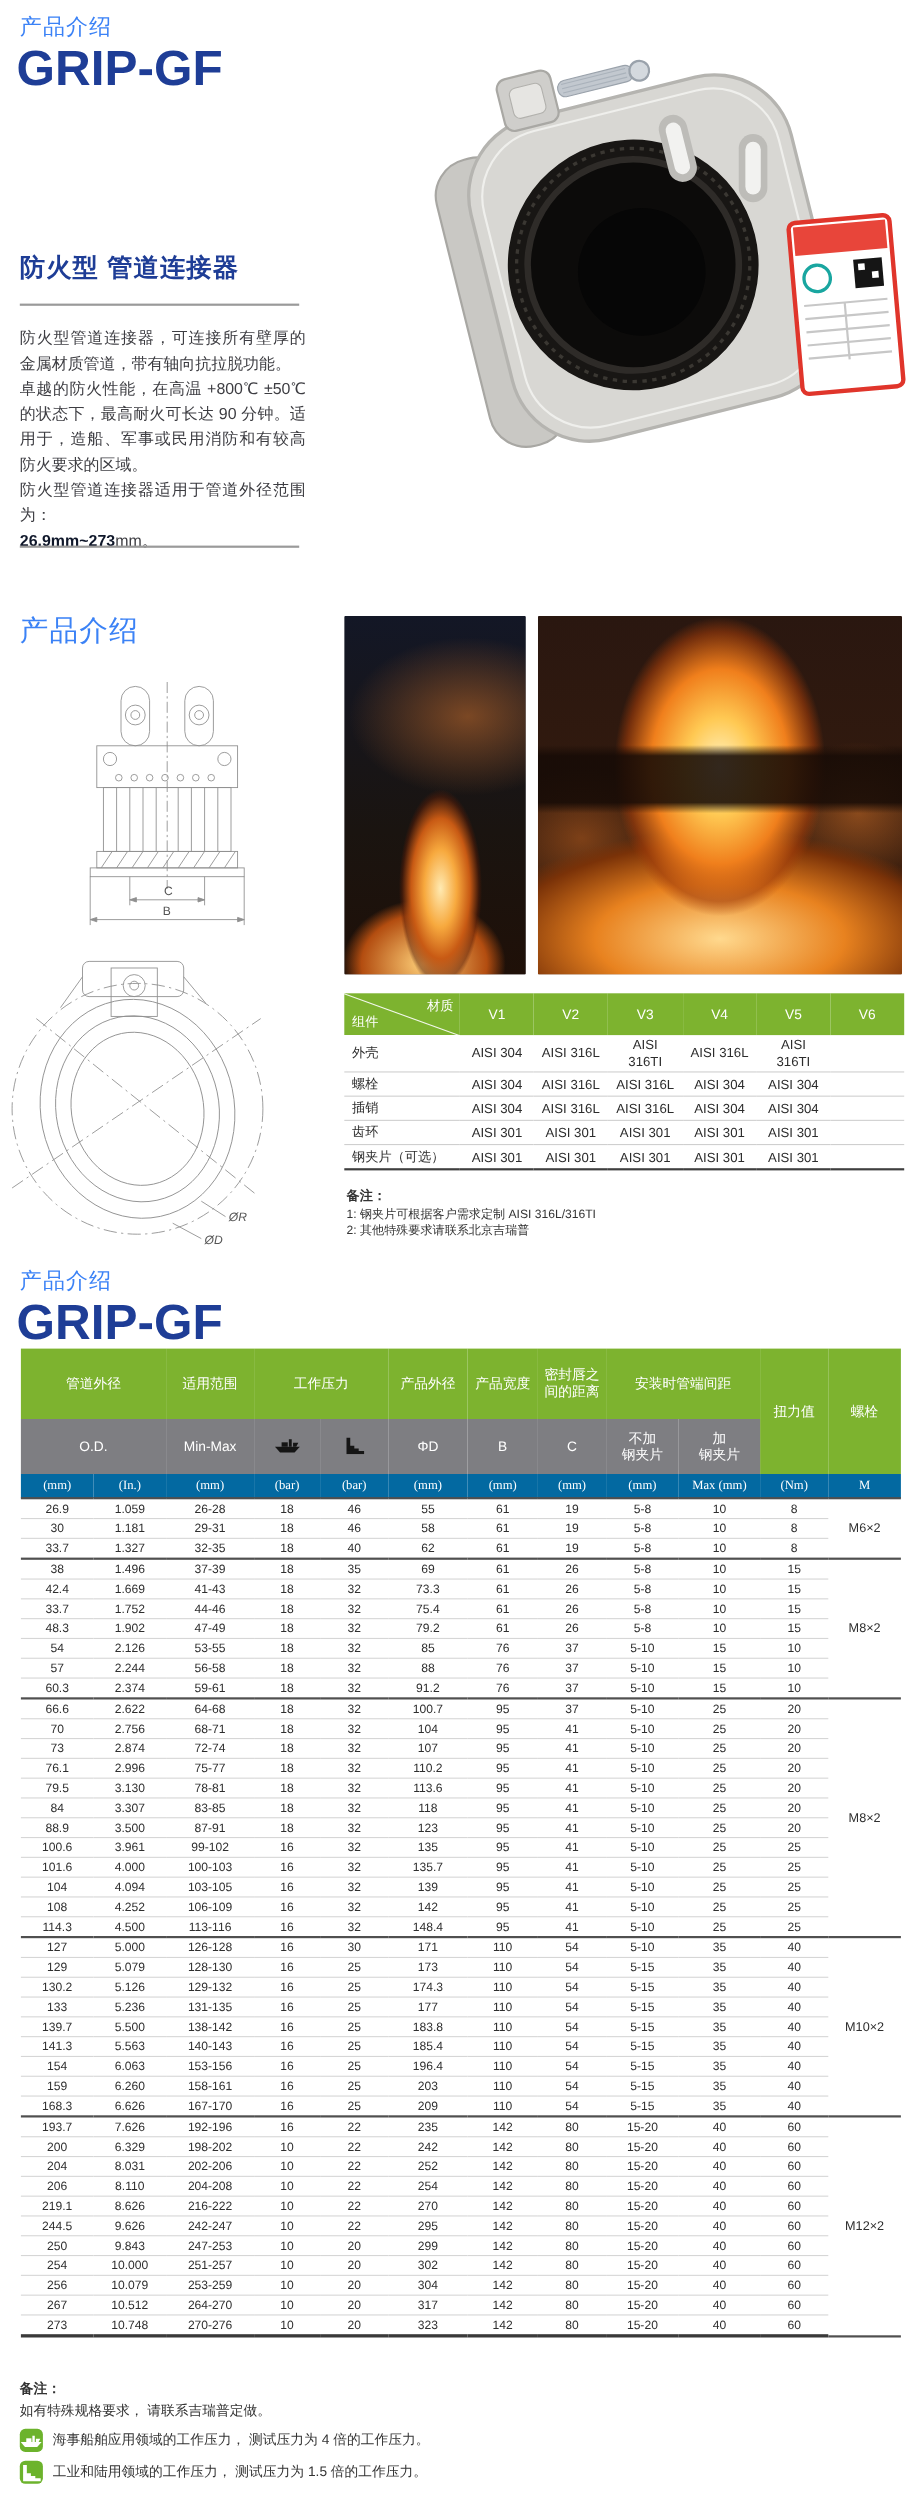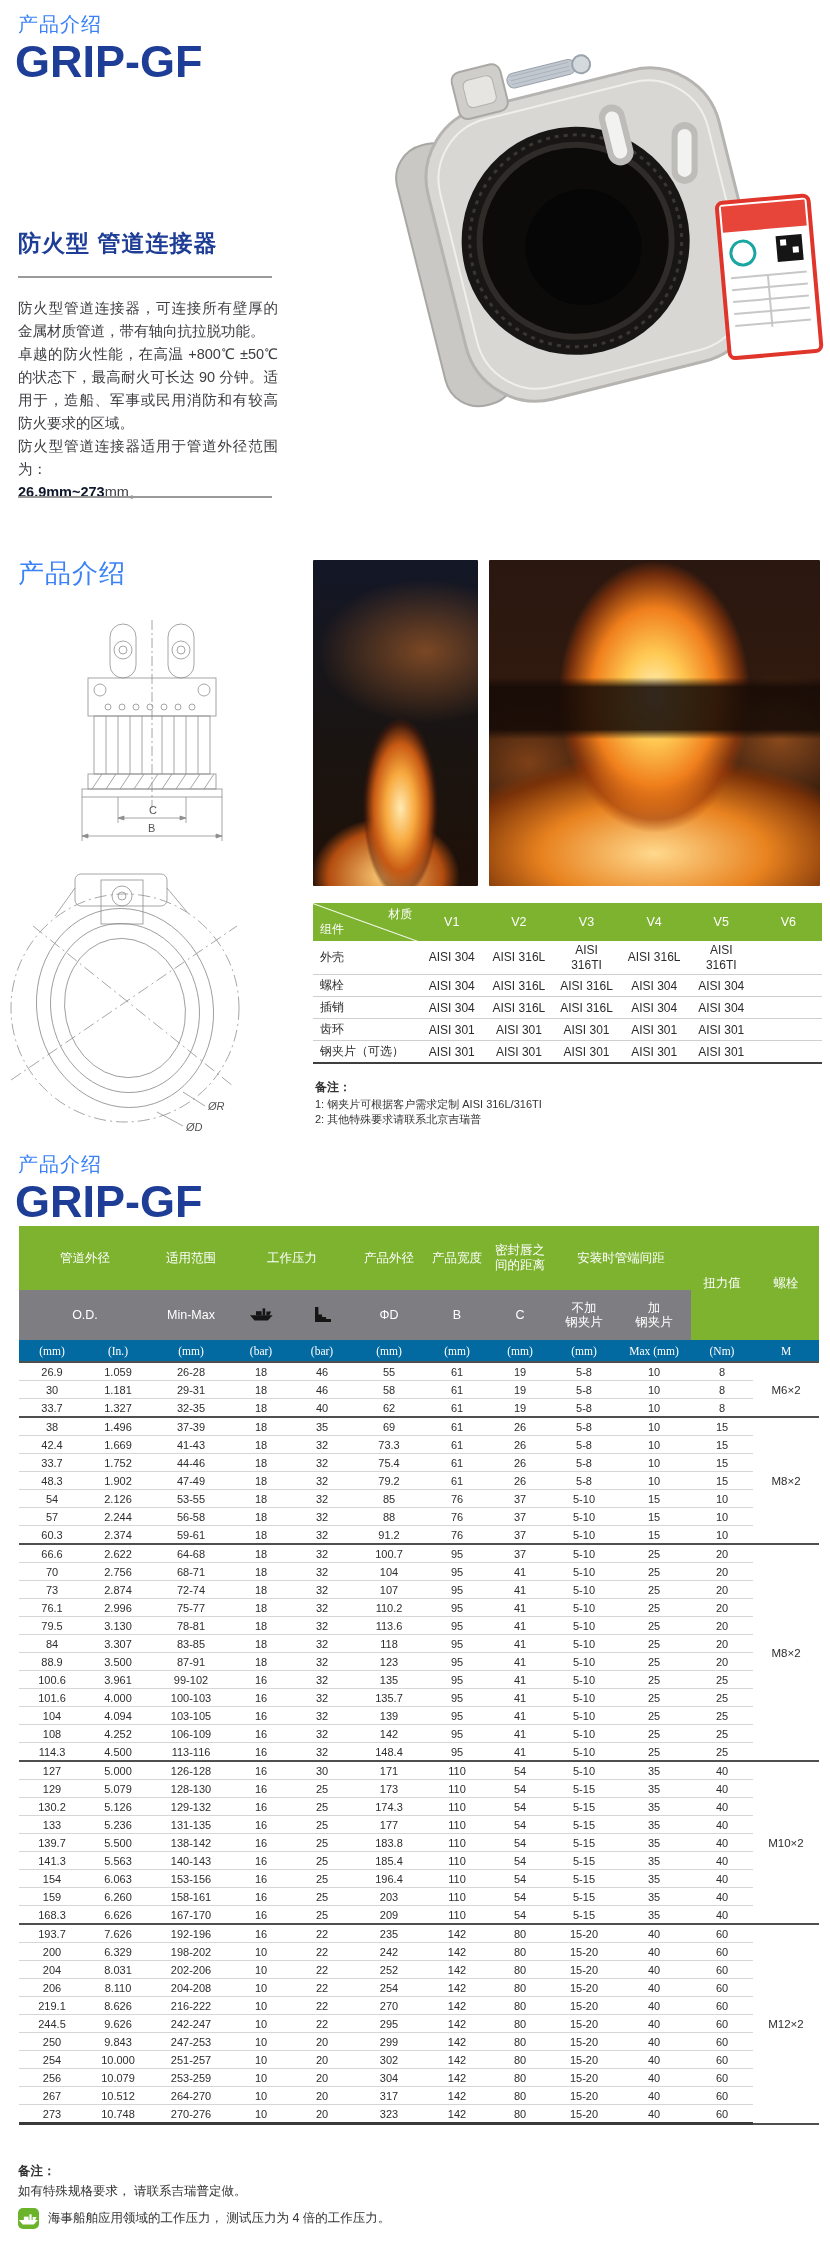--- a/index.html
+++ b/index.html
@@ -896,16 +896,24 @@
       <span class="bicon">
           <svg width="25" height="14" viewBox="0 0 25 14" fill="currentColor">
             <path d="M1 8.3h22.6L18.8 13.5H5.6L1 8.3z"></path>
             <rect x="7" y="4.2" width="5.6" height="4"></rect>
             <rect x="13.6" y="1.4" width="2.6" height="6.8"></rect>
             <path d="M17.4 4.6h4.8l-1.9 3.6h-2.9z"></path>
           </svg>
         </span>
       <span>海事船舶应用领域的工作压力， 测试压力为 4 倍的工作压力。</span>
     </div>
+    <div class="bn-row">
+      <span class="bicon">
+          <svg width="19" height="16" viewBox="0 0 19 16" fill="currentColor">
+            <path d="M2 16V1h3.4v7.4h3.7v2.5h4v2.1h4.9V16H2z"></path>
+          </svg>
+        </span>
+      <span>工业和陆用领域的工作压力， 测试压力为 1.5 倍的工作压力。</span>
+    </div>
 
   </div>
 
 </div>
 
 </body></html>

